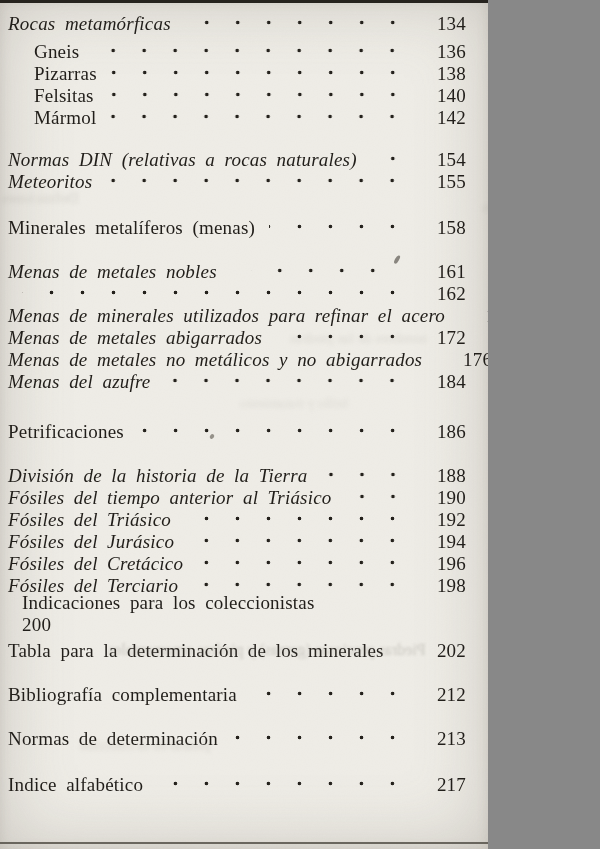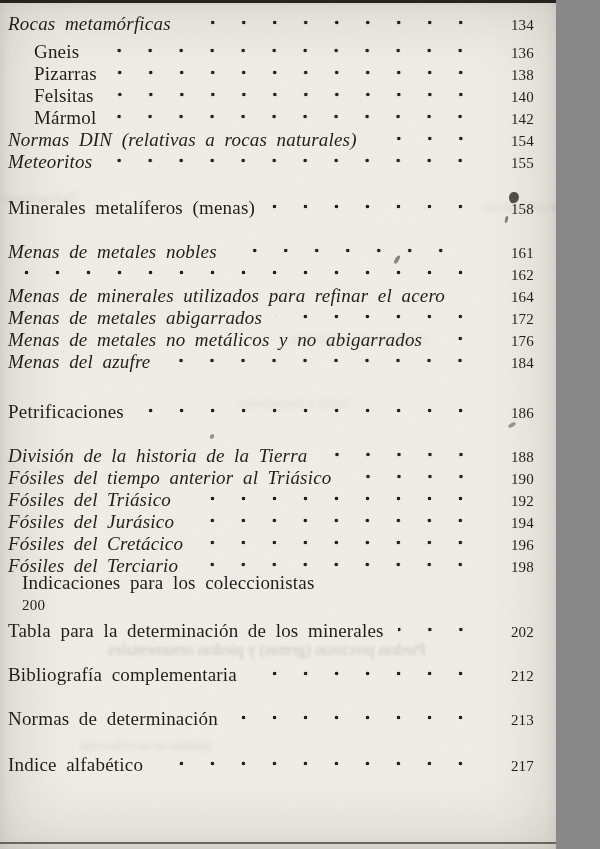--- a/index.html
+++ b/index.html
@@ -1,18 +1,18 @@
 <!DOCTYPE html>
 <html><head>
 <meta charset="utf-8">
 <style>
   html,body{margin:0;padding:0;}
   body{width:600px;height:849px;overflow:hidden;background:#888;}
   .page{
-    position:relative;width:556px;height:849px;
+    position:relative;width:488px;height:849px;
     background:#efede7;
     font-family:"Liberation Serif","DejaVu Serif",serif;
     color:#211e1a;
     box-shadow:inset 0 0 70px rgba(110,104,92,.28), inset 0 0 12px rgba(120,112,98,.18);
     overflow:hidden;
   }
   .topbar{position:absolute;top:0;left:0;width:100%;height:3px;}
   .bottomrule{position:absolute;left:0;top:842px;width:100%;height:2px;opacity:.85;}
   .toc{position:absolute;top:0;left:0;width:100%;padding:8px 22px 0 8px;box-sizing:border-box;}
   .row{
@@ -22,21 +22,21 @@
   .row.italic .label{font-style:italic;}
   .row.indent{padding-left:26px;}
   .label{flex:0 0 auto;}
   .leader{
     flex:1 1 auto;height:22px;margin-left:14px;margin-right:10px;
     background-image:radial-gradient(circle, #24211c 1.6px, rgba(0,0,0,0) 2.1px);
     background-size:31px 5px;background-repeat:repeat-x;
     background-position:right 2px bottom 5px;
   }
   .leader.no-dots{background-image:none;}
-  .pagenum{flex:0 0 46px;text-align:right;font-style:normal;font-size:15px;}
+  .pagenum{flex:0 0 46px;text-align:right;font-style:normal;font-size:19px;}
   .ghost{
     position:absolute;font-size:16px;color:#7e7a71;
     transform:scaleX(-1);filter:blur(1.6px);
     white-space:nowrap;font-family:"Liberation Serif","DejaVu Serif",serif;
     pointer-events:none;
   }
   .speck{position:absolute;pointer-events:none;}
   .noise{position:absolute;top:0;left:0;width:600px;height:849px;pointer-events:none;opacity:.55;}
 </style>
 </head>
@@ -73,21 +73,21 @@
       <div class="row indent">
     <span class="label">Felsitas</span>
     <span class="leader"></span>
     <span class="pagenum">140</span>
   </div>
       <div class="row indent">
     <span class="label">Mármol</span>
     <span class="leader"></span>
     <span class="pagenum">142</span>
   </div>
-      <div class="row italic" style="">
+      <div class="row italic" style="margin-top: 20px;">
     <span class="label">Normas DIN (relativas a rocas naturales)</span>
     <span class="leader"></span>
     <span class="pagenum">154</span>
   </div>
       <div class="row italic">
     <span class="label">Meteoritos</span>
     <span class="leader"></span>
     <span class="pagenum">155</span>
   </div>
       <div class="row" style="margin-top: 24px;">

